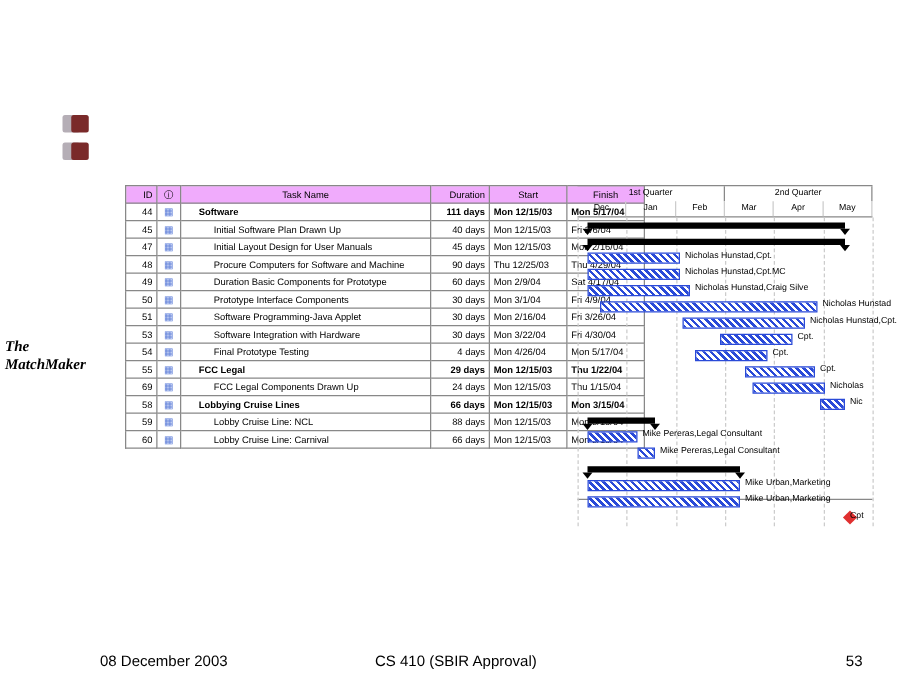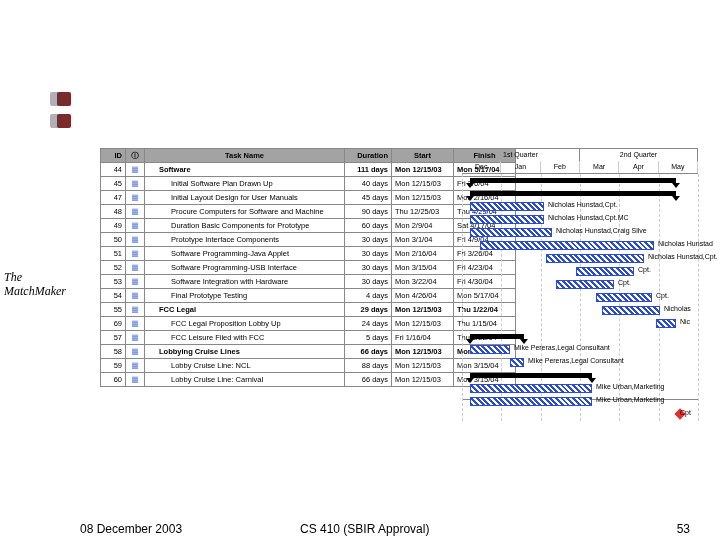--- a/index.html
+++ b/index.html
@@ -2,29 +2,29 @@
 <html><head>
 <meta charset="utf-8">
 <style>
   html,body{margin:0;padding:0;width:720px;height:540px;background:#fff;font-family:Arial,Helvetica,sans-serif;color:#000;overflow:hidden}
   .slide{position:relative;width:720px;height:540px}
   .bullets{position:absolute;left:50px;top:88px}
   .bullet-row{display:flex;align-items:center;height:22px}
   .b-outer{width:14px;height:14px;border-radius:2px;background:#b5aeb6;margin-right:-7px}
   .b-inner{width:14px;height:14px;border-radius:2px;background:#7a2a2a}
   .title{position:absolute;left:108px;top:70px;font-family:"Times New Roman",serif;font-size:44px;font-weight:400;color:#000}
-  .side-label{position:absolute;left:4px;top:270px;font-family:"Comic Sans MS","Trebuchet MS",cursive;font-size:12px;font-style:italic;font-weight:normal;color:#000;line-height:14px}
+  .side-label{position:absolute;left:4px;top:270px;font-family:"Comic Sans MS","Trebuchet MS",cursive;font-size:12px;font-style:italic;font-weight:bold;color:#000;line-height:14px}
   .footer{position:absolute;left:0;bottom:18px;width:720px;display:flex;font-size:12px;color:#000}
   .footer .l{position:absolute;left:80px}
   .footer .c{position:absolute;left:300px}
   .footer .r{position:absolute;right:30px}
   .chart{position:absolute;left:100px;top:148px;width:598px;height:250px;font-size:7.5px;color:#000}
   table.grid{border-collapse:collapse;position:absolute;left:0;top:0}
   table.grid td,table.grid th{border:1px solid #888;padding:1px 3px;white-space:nowrap;height:11px;line-height:11px;vertical-align:middle}
-  table.grid th{font-weight:bold;background:#a3a3a3}
+  table.grid th{font-weight:normal;background:#f0abfc}
   .col-id{width:18px;text-align:right}
   .col-info{width:12px;text-align:center}
   .col-name{width:170px}
   .col-dur{width:40px;text-align:right}
   .col-start{width:55px}
   .col-finish{width:55px}
   .indent1{padding-left:14px!important}
   .indent2{padding-left:26px!important}
   .bold{font-weight:bold}
   .info-icon::before{content:"▦";color:#5a7bd8;font-size:8px}
@@ -128,28 +128,20 @@
           </tr>
           <tr>
             <td class="col-id">51</td>
             <td class="col-info"><span class="info-icon"></span></td>
             <td class="col-name indent2">Software Programming-Java Applet</td>
             <td class="col-dur">30 days</td>
             <td class="col-start">Mon 2/16/04</td>
             <td class="col-finish">Fri 3/26/04</td>
           </tr>
           <tr>
-            <td class="col-id">52</td>
-            <td class="col-info"><span class="info-icon"></span></td>
-            <td class="col-name indent2">Software Programming-USB Interface</td>
-            <td class="col-dur">30 days</td>
-            <td class="col-start">Mon 3/15/04</td>
-            <td class="col-finish">Fri 4/23/04</td>
-          </tr>
-          <tr>
             <td class="col-id">53</td>
             <td class="col-info"><span class="info-icon"></span></td>
             <td class="col-name indent2">Software Integration with Hardware</td>
             <td class="col-dur">30 days</td>
             <td class="col-start">Mon 3/22/04</td>
             <td class="col-finish">Fri 4/30/04</td>
           </tr>
           <tr>
             <td class="col-id">54</td>
             <td class="col-info"><span class="info-icon"></span></td>
@@ -162,32 +154,24 @@
             <td class="col-id">55</td>
             <td class="col-info"><span class="info-icon"></span></td>
             <td class="col-name indent1 bold">FCC Legal</td>
             <td class="col-dur bold">29 days</td>
             <td class="col-start bold">Mon 12/15/03</td>
             <td class="col-finish bold">Thu 1/22/04</td>
           </tr>
           <tr>
             <td class="col-id">69</td>
             <td class="col-info"><span class="info-icon"></span></td>
-            <td class="col-name indent2">FCC Legal Proposition Lobby Up</td>
+            <td class="col-name indent2">FCC Legal Components Drawn Up</td>
             <td class="col-dur">24 days</td>
             <td class="col-start">Mon 12/15/03</td>
             <td class="col-finish">Thu 1/15/04</td>
-          </tr>
-          <tr>
-            <td class="col-id">57</td>
-            <td class="col-info"><span class="info-icon"></span></td>
-            <td class="col-name indent2">FCC Leisure Filed with FCC</td>
-            <td class="col-dur">5 days</td>
-            <td class="col-start">Fri 1/16/04</td>
-            <td class="col-finish">Thu 1/22/04</td>
           </tr>
           <tr>
             <td class="col-id">58</td>
             <td class="col-info"><span class="info-icon"></span></td>
             <td class="col-name indent1 bold">Lobbying Cruise Lines</td>
             <td class="col-dur bold">66 days</td>
             <td class="col-start bold">Mon 12/15/03</td>
             <td class="col-finish bold">Mon 3/15/04</td>
           </tr>
           <tr>

